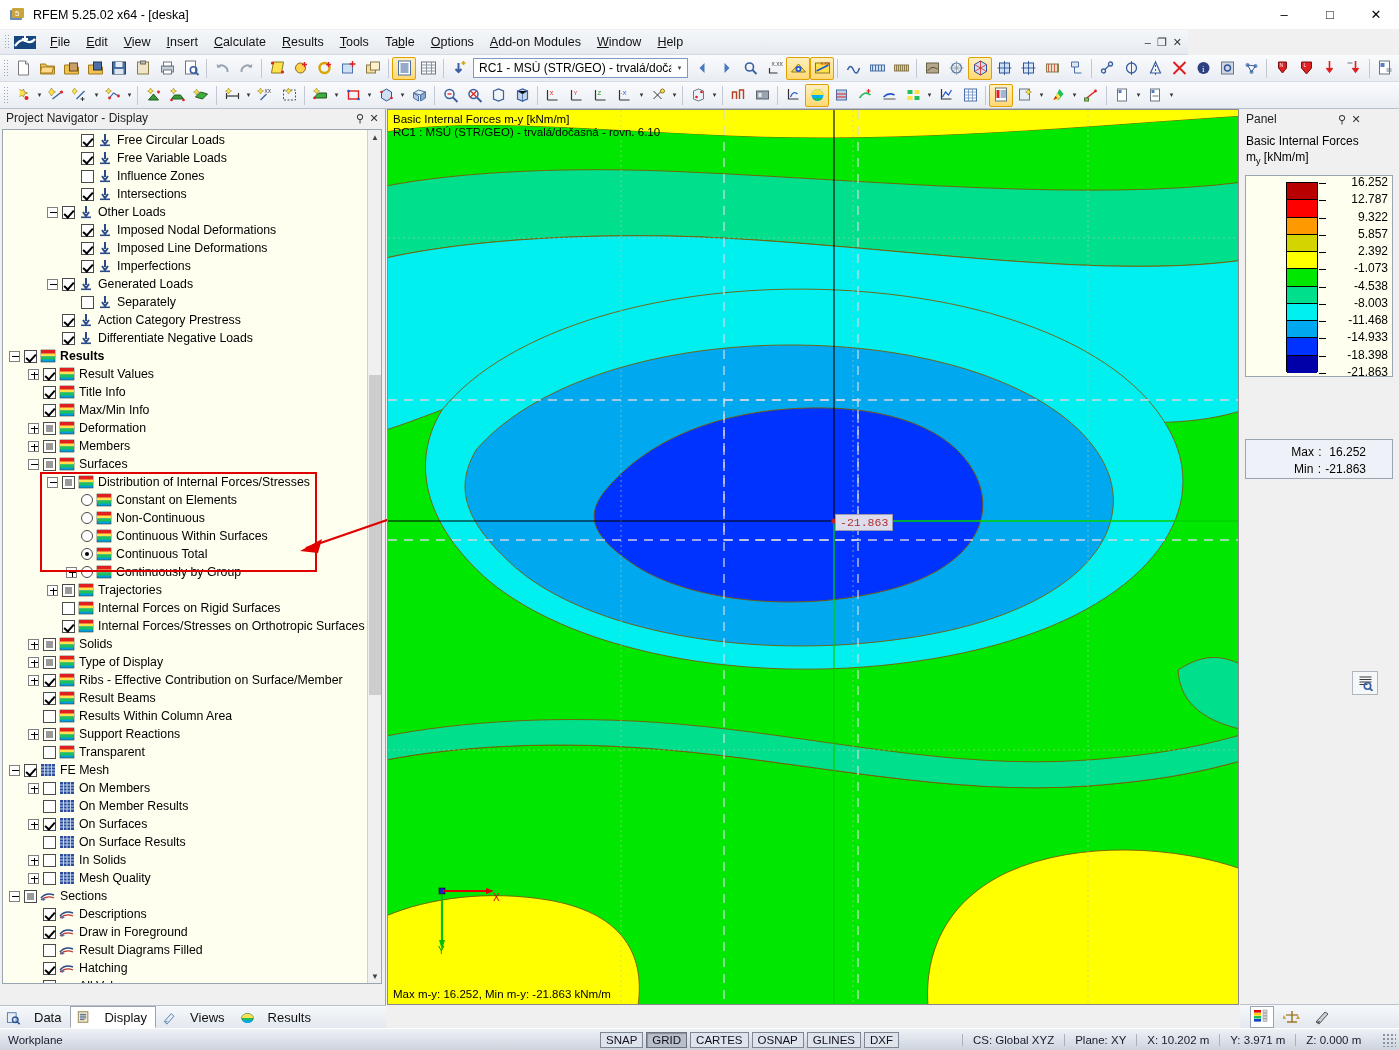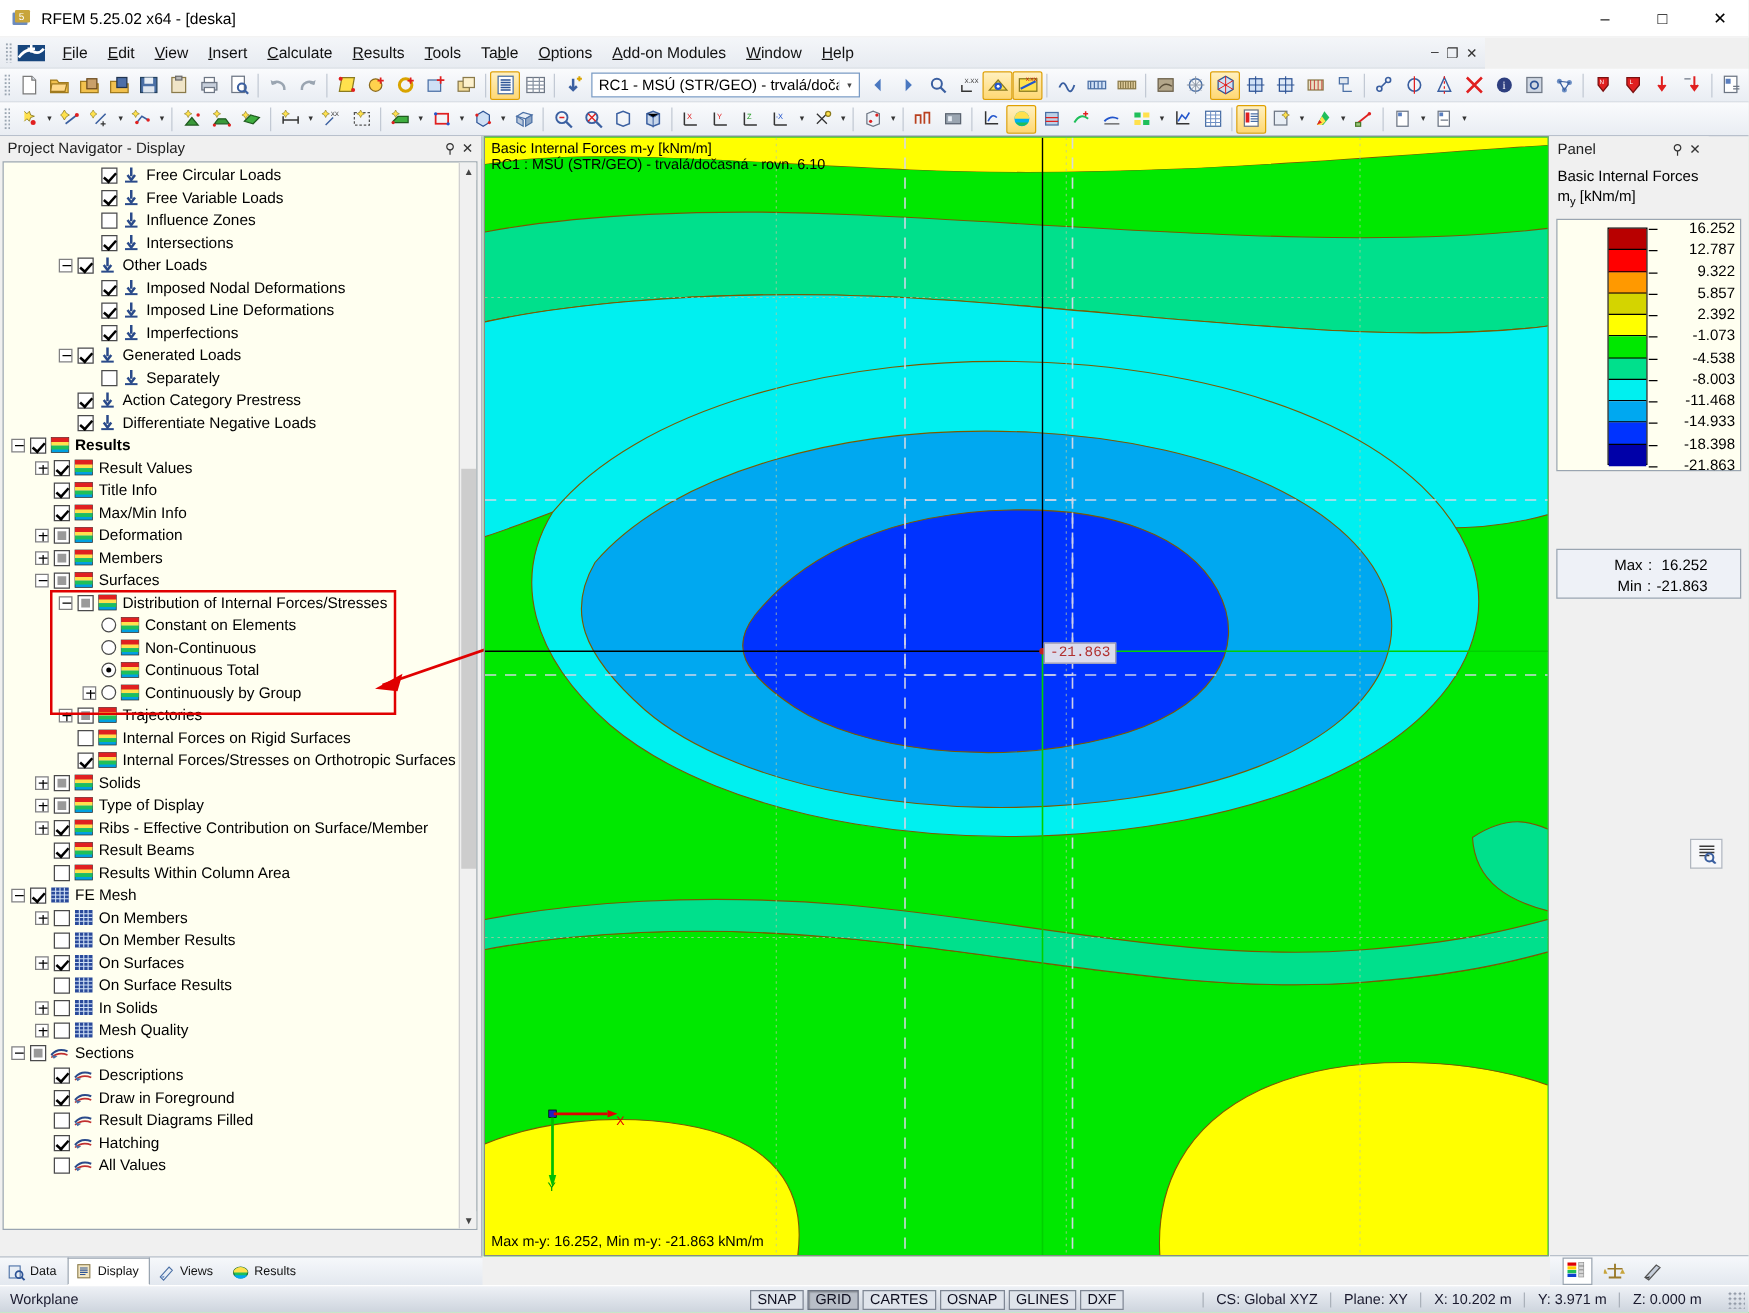--- a/index.html
+++ b/index.html
@@ -109,22 +109,22 @@
   .nav-scroll .sb-arrow.bot { position: absolute; bottom: 0; }
   .nav-scroll .sb-thumb { position: absolute; left: 1px; width: 12px; background: #cdcdcd; }
 
   
   .red-box { position: absolute; border: 2px solid #e00000; pointer-events: none; }
 
   
   .nav-tabs { position: absolute; left: 0; top: 1005px; width: 386px; height: 23px;
               background: linear-gradient(#f6f8fb,#e3e8ef); display: flex; align-items: flex-end;
               border-top: 1px solid #b9c1cc; }
-  .ntab { height: 21px; display: flex; align-items: center; padding: 0 8px 0 5px; font-size: 10px;
-          color: #111; border: 1px solid transparent; gap: 3px; }
+  .ntab { height: 21px; display: flex; align-items: center; padding: 0 8px 0 5px; font-size: 13px;
+          color: #111; border: 1px solid transparent; gap: 13px; }
   .ntab.active { background: #ffffff; border: 1px solid #9aa5b1; border-bottom-color: #fff; height: 22px; }
 
   
   .viewport { position: absolute; left: 387px; top: 109px; width: 852px; height: 896px;
               overflow: hidden; background: #00ff00; border: 1px solid #8a8a8a; }
   .vp-svg { position: absolute; left: 0; top: 0; }
   .vp-title { position: absolute; left: 5px; top: 3px; font-family: "Liberation Sans", sans-serif;
               font-size: 11.5px; color: #000; line-height: 13px; white-space: nowrap; }
   .vp-footer { position: absolute; left: 5px; bottom: 4px; font-size: 11.5px; color: #000; white-space: nowrap; }
   .vp-value { position: absolute; border: 1px solid #9a9ab0; background: #dcdcec;
@@ -1059,20 +1059,32 @@
                 <rect x="1" y="1" width="14" height="12" fill="#00a0e0" stroke="#333" stroke-width=".6"></rect>
                 <path d="M1 1h14v4.5H1z" fill="#e02020"></path>
                 <path d="M1 4.5h14v3H1z" fill="#ffe14d"></path>
                 <path d="M1 7.5h14v3H1z" fill="#1fbf5a"></path>
               </svg></div>
             <span class="tlabel">Non-Continuous</span>
           </div>
           <div class="trow">
             <div class="tindent" style="width: 63px;"></div>
             <div class="expander none"></div>
+            <div class="radio"></div>
+            <div class="nicon"><svg width="16" height="14" viewBox="0 0 16 14">
+                <rect x="1" y="1" width="14" height="12" fill="#00a0e0" stroke="#333" stroke-width=".6"></rect>
+                <path d="M1 1h14v4.5H1z" fill="#e02020"></path>
+                <path d="M1 4.5h14v3H1z" fill="#ffe14d"></path>
+                <path d="M1 7.5h14v3H1z" fill="#1fbf5a"></path>
+              </svg></div>
+            <span class="tlabel">Continuous Within Surfaces</span>
+          </div>
+          <div class="trow">
+            <div class="tindent" style="width: 63px;"></div>
+            <div class="expander none"></div>
             <div class="radio sel"></div>
             <div class="nicon"><svg width="16" height="14" viewBox="0 0 16 14">
                 <rect x="1" y="1" width="14" height="12" fill="#00a0e0" stroke="#333" stroke-width=".6"></rect>
                 <path d="M1 1h14v4.5H1z" fill="#e02020"></path>
                 <path d="M1 4.5h14v3H1z" fill="#ffe14d"></path>
                 <path d="M1 7.5h14v3H1z" fill="#1fbf5a"></path>
               </svg></div>
             <span class="tlabel">Continuous Total</span>
           </div>
           <div class="trow">
@@ -1175,20 +1187,44 @@
             <div class="tindent" style="width: 25px;"></div>
             <div class="expander none"></div>
             <div class="cb"></div>
             <div class="nicon"><svg width="16" height="14" viewBox="0 0 16 14">
                 <rect x="1" y="1" width="14" height="12" fill="#00a0e0" stroke="#333" stroke-width=".6"></rect>
                 <path d="M1 1h14v4.5H1z" fill="#e02020"></path>
                 <path d="M1 4.5h14v3H1z" fill="#ffe14d"></path>
                 <path d="M1 7.5h14v3H1z" fill="#1fbf5a"></path>
               </svg></div>
             <span class="tlabel">Results Within Column Area</span>
+          </div>
+          <div class="trow">
+            <div class="tindent" style="width: 25px;"></div>
+            <div class="expander plus"></div>
+            <div class="cb grey"></div>
+            <div class="nicon"><svg width="16" height="14" viewBox="0 0 16 14">
+                <rect x="1" y="1" width="14" height="12" fill="#00a0e0" stroke="#333" stroke-width=".6"></rect>
+                <path d="M1 1h14v4.5H1z" fill="#e02020"></path>
+                <path d="M1 4.5h14v3H1z" fill="#ffe14d"></path>
+                <path d="M1 7.5h14v3H1z" fill="#1fbf5a"></path>
+              </svg></div>
+            <span class="tlabel">Support Reactions</span>
+          </div>
+          <div class="trow">
+            <div class="tindent" style="width: 25px;"></div>
+            <div class="expander none"></div>
+            <div class="cb"></div>
+            <div class="nicon"><svg width="16" height="14" viewBox="0 0 16 14">
+                <rect x="1" y="1" width="14" height="12" fill="#00a0e0" stroke="#333" stroke-width=".6"></rect>
+                <path d="M1 1h14v4.5H1z" fill="#e02020"></path>
+                <path d="M1 4.5h14v3H1z" fill="#ffe14d"></path>
+                <path d="M1 7.5h14v3H1z" fill="#1fbf5a"></path>
+              </svg></div>
+            <span class="tlabel">Transparent</span>
           </div>
           <div class="trow">
             <div class="tindent" style="width: 6px;"></div>
             <div class="expander"></div>
             <div class="cb checked"></div>
             <div class="nicon"><svg width="16" height="14" viewBox="0 0 16 14">
                 <rect x="1" y="1" width="14" height="12" fill="#2a4a9a"></rect>
                 <path d="M4.5 1v12M8 1v12M11.5 1v12M1 4h14M1 7h14M1 10h14" stroke="#cfe0f5" stroke-width=".9"></path>
               </svg></div>
             <span class="tlabel">FE Mesh</span>

